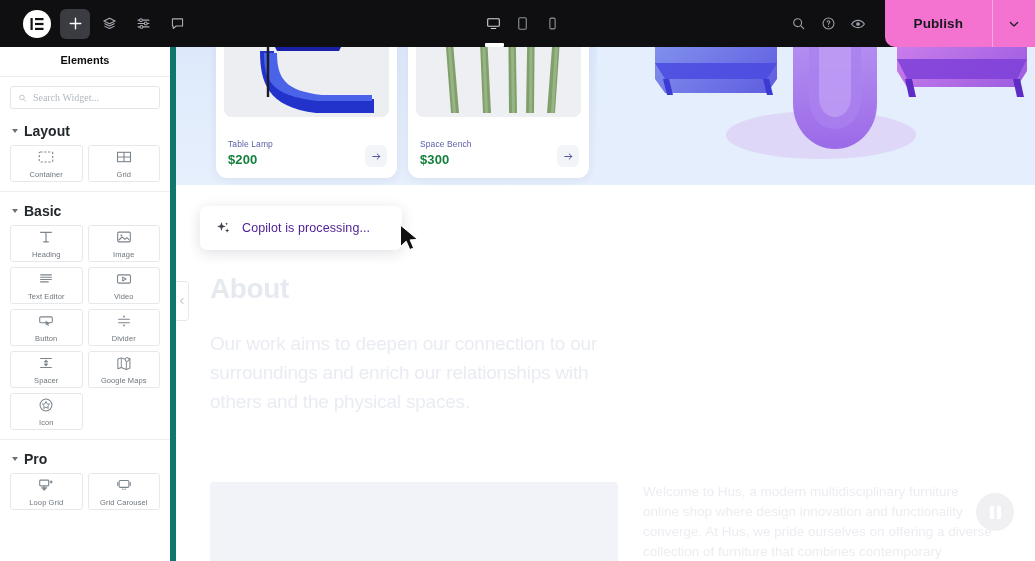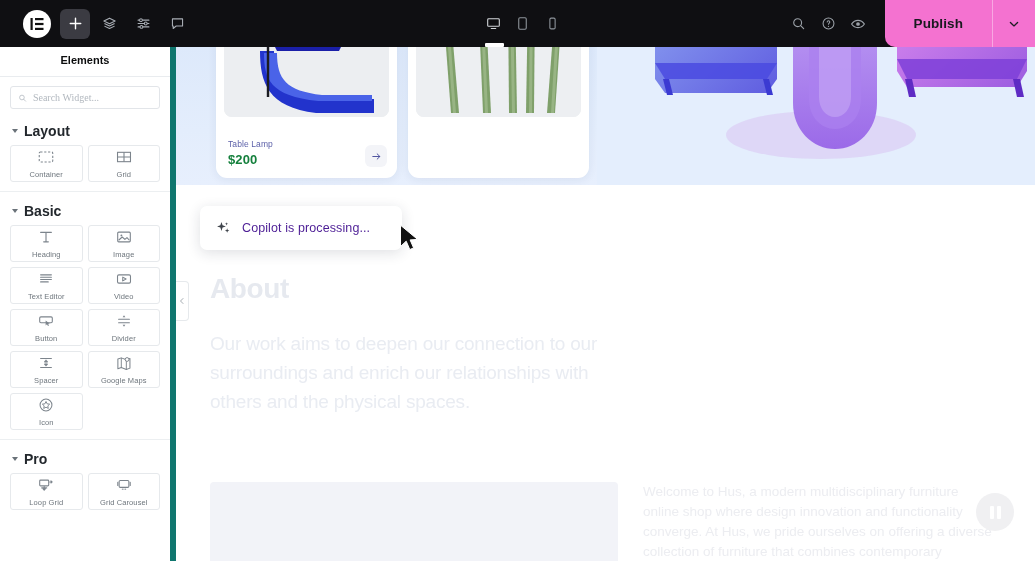--- a/index.html
+++ b/index.html
@@ -493,20 +493,31 @@
           </g>
           <g fill="#a6bf93" opacity=".65">
             <path d="M28 0 h3 l9 118 h-3z"></path>
             <path d="M64 0 h3 l5 118 h-3z"></path>
             <path d="M94 0 h3 l2 118 h-3z"></path>
             <path d="M114 0 h3 l-1 118 h-3z"></path>
             <path d="M142 0 h3 l-7 118 h-3z"></path>
           </g>
         </svg>
       </div>
+      <div class="card-foot">
+        <div>
+          <div class="card-name">Space Bench</div>
+          <div class="card-price">$300</div>
+        </div>
+        <div class="card-arrow">
+          <svg width="11" height="11" viewBox="0 0 16 16">
+            <path d="M2.6 8h10.2M9 4.2 12.9 8 9 11.8" fill="none" stroke="#4a4f9c" stroke-width="1.4" stroke-linecap="round" stroke-linejoin="round"></path>
+          </svg>
+        </div>
+      </div>
     </div>
   </div>
 
   <div class="about-sec">
     <div class="about-title">About</div>
     <div class="about-lead">Our work aims to deepen our connection to our surroundings and enrich our relationships with others and the physical spaces.</div>
     <div class="ph-box"></div>
     <div class="about-body">Welcome to Hus, a modern multidisciplinary furniture online shop where design innovation and functionality converge. At Hus, we pride ourselves on offering a diverse collection of furniture that combines contemporary aesthetics with practical</div>
   </div>
 

